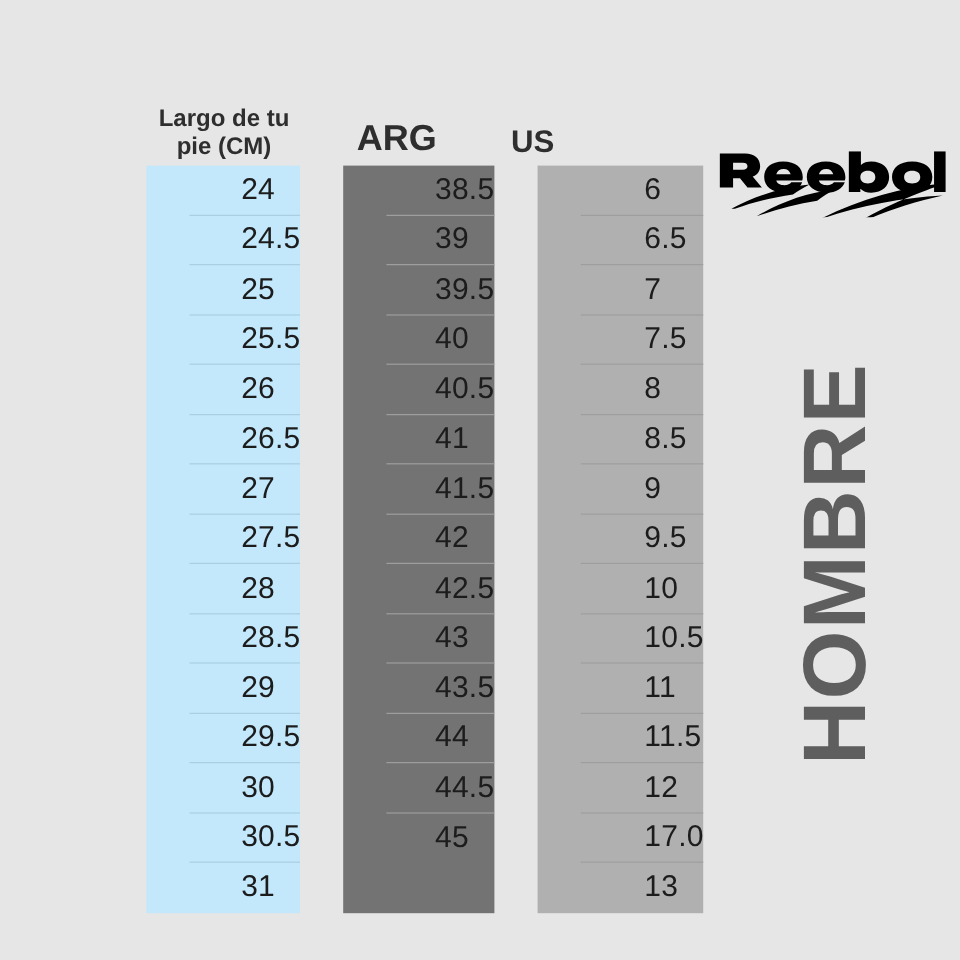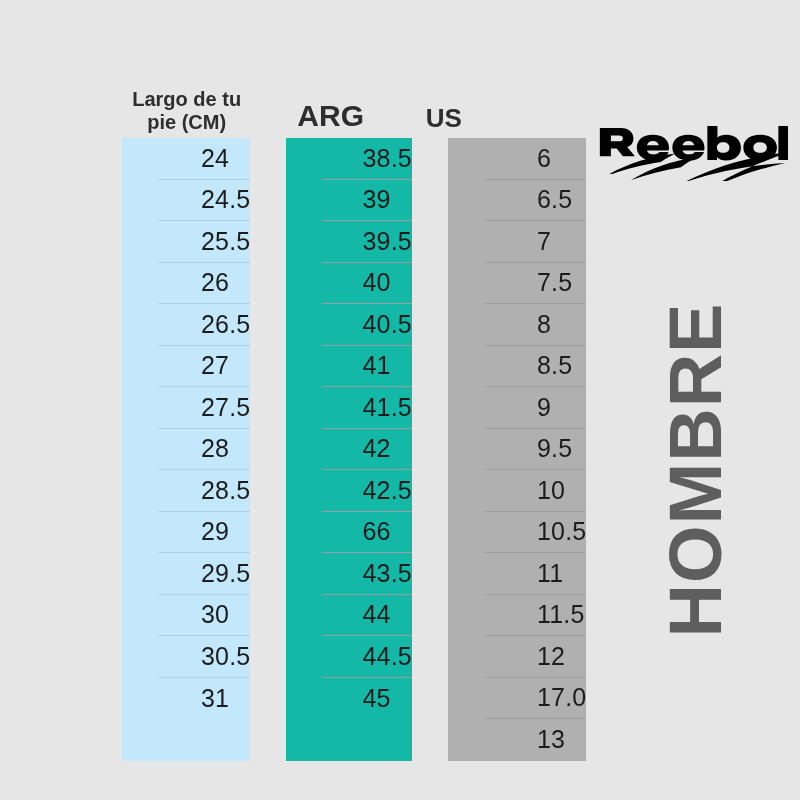--- a/index.html
+++ b/index.html
@@ -70,21 +70,21 @@
     box-sizing: border-box;
     padding-left: 36px;
   }
   .col-cm {
     width: 155px;
     background: #c3e7fb;
   }
   .col-gap { width: 4px; background: transparent; }
   .col-arg {
     width: 147px;
-    background: #14b8a6;
+    background: #737373;
   }
   .col-us {
     width: 151px;
     background: #b0b0b0;
   }
 
   .cell {
     box-sizing: border-box;
     height: 41.5px;
     display: flex;
@@ -159,20 +159,21 @@
       </div>
       <div class="th-spacer"></div>
       <div class="th th-arg">ARG</div>
       <div class="th th-us">US</div>
     </div>
 
     <div class="table-body">
       <div class="col col-cm" id="col-cm">
           <div class="cell">24</div>
           <div class="cell">24.5</div>
+          <div class="cell">25</div>
           <div class="cell">25.5</div>
           <div class="cell">26</div>
           <div class="cell">26.5</div>
           <div class="cell">27</div>
           <div class="cell">27.5</div>
           <div class="cell">28</div>
           <div class="cell">28.5</div>
           <div class="cell">29</div>
           <div class="cell">29.5</div>
           <div class="cell">30</div>
@@ -183,21 +184,21 @@
       <div class="col col-arg" id="col-arg">
           <div class="cell">38.5</div>
           <div class="cell">39</div>
           <div class="cell">39.5</div>
           <div class="cell">40</div>
           <div class="cell">40.5</div>
           <div class="cell">41</div>
           <div class="cell">41.5</div>
           <div class="cell">42</div>
           <div class="cell">42.5</div>
-          <div class="cell">66</div>
+          <div class="cell">43</div>
           <div class="cell">43.5</div>
           <div class="cell">44</div>
           <div class="cell">44.5</div>
           <div class="cell">45</div>
         </div>
       <div class="col col-gap"></div>
       <div class="col col-us" id="col-us">
           <div class="cell">6</div>
           <div class="cell">6.5</div>
           <div class="cell">7</div>

